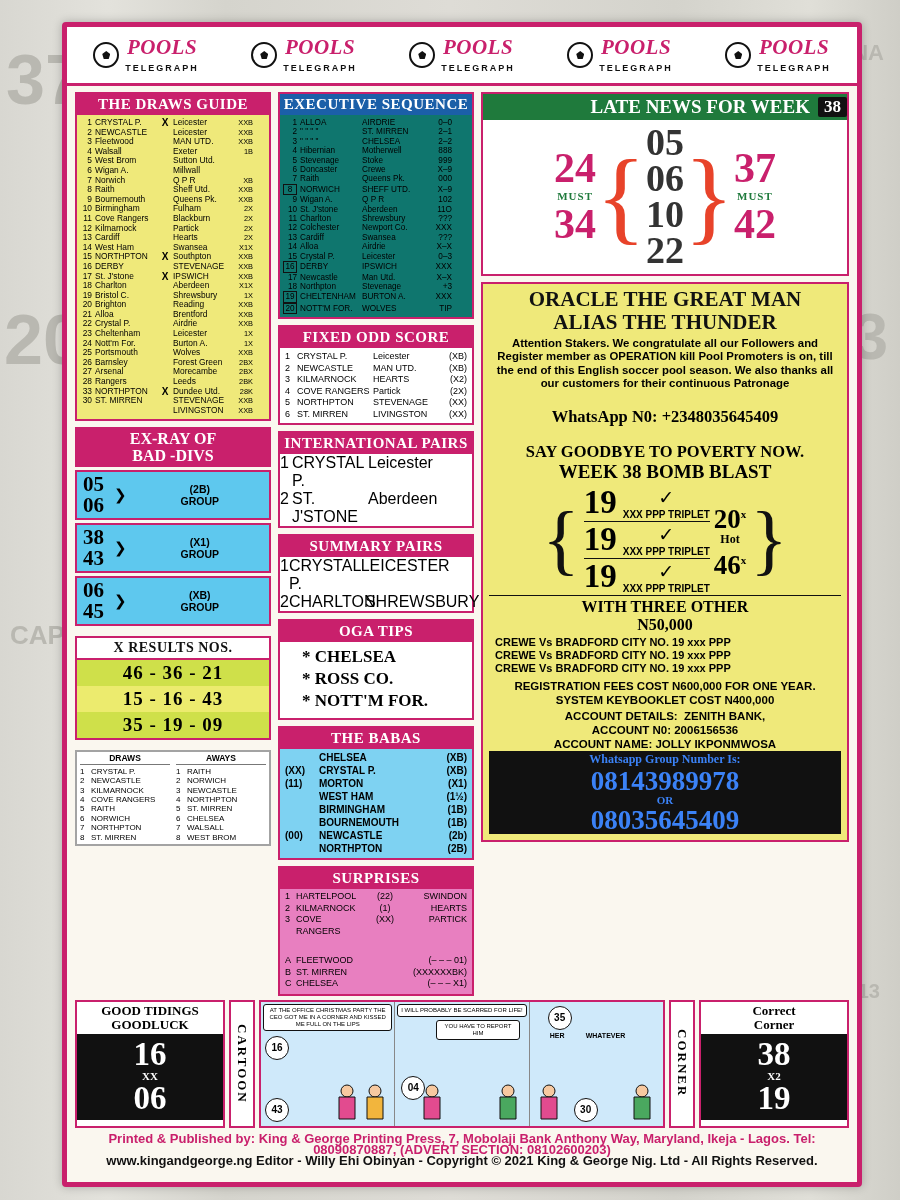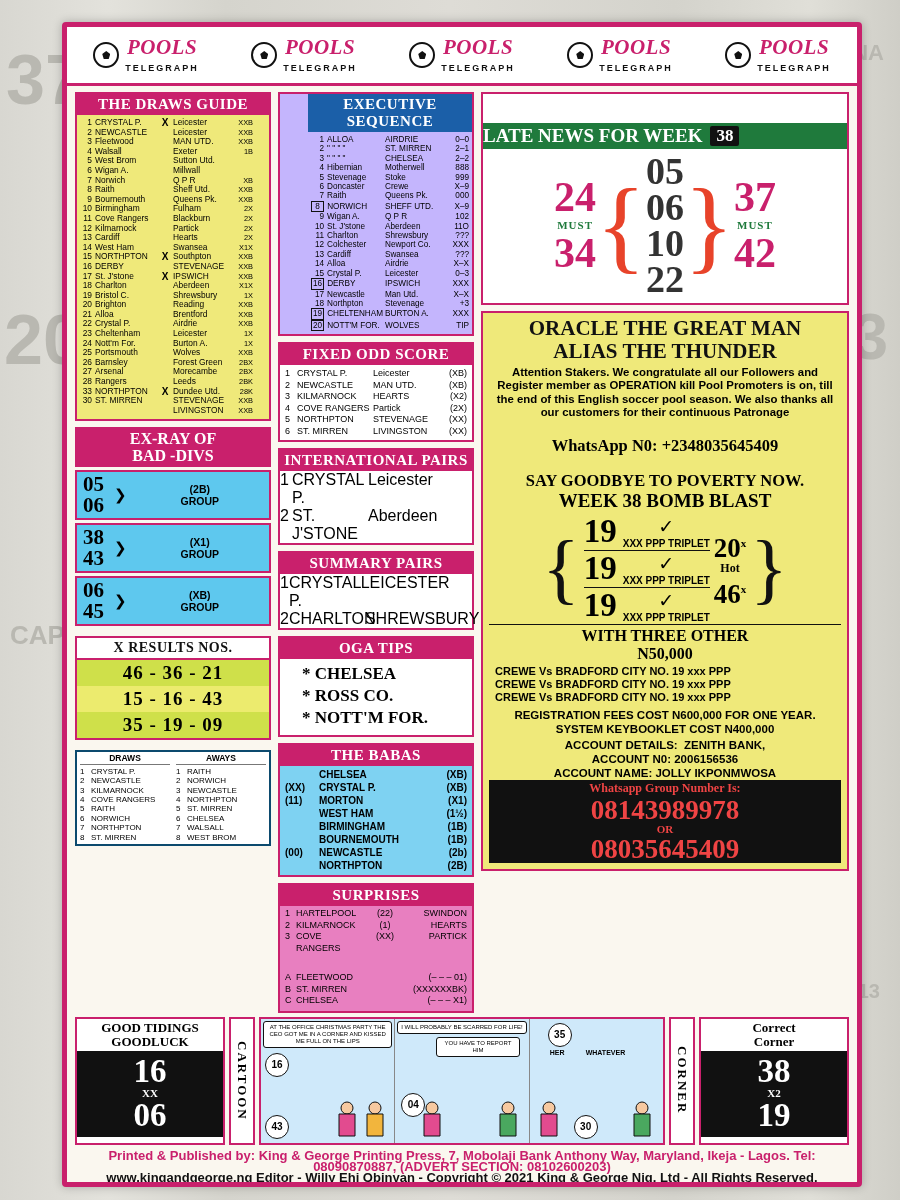--- a/index.html
+++ b/index.html
@@ -53,27 +53,27 @@
   .exnums{font-family:"Liberation Serif",serif;font-weight:bold;font-size:21px;line-height:21px;padding:2px 6px;}
   .exarrow{font-size:15px;padding:0 4px;}
   .exgrp{font-size:10.5px;font-weight:bold;line-height:12px;text-align:center;flex:1;}
   
   .xres{margin-top:4px;border:2px solid #c9206c;background:#fff;}
   .xres .hd{font-size:14px;background:#fff;color:#111;border-bottom:2px solid #c9206c;}
   .xres .rows{background:#cfe04a;}
   .xrow{font-family:"Liberation Serif",serif;font-weight:bold;font-size:19px;text-align:center;padding:2px 0;letter-spacing:1px;}
   .xrow.alt{background:#eceb6e;}
   
-  .daw{display:flex;margin-top:4px;border:2px solid #0c4a6e;background:#fff;}
+  .daw{display:flex;margin-top:4px;border:2px solid #a3a3a3;background:#fff;}
   .daw>div{flex:1;padding:2px 3px;font-size:8px;line-height:9.4px;}
   .daw .cap{text-align:center;font-weight:bold;font-size:8.5px;border-bottom:1px solid #777;margin-bottom:2px;}
   .daw .l{display:flex;}
   .daw .l i{font-style:normal;width:11px;}
   
-  .exec{background:#c4b5fd;padding-left:28px;}
+  .exec{background:#0f766e;}
   .exec .lines{font-size:8.2px;line-height:9.4px;padding:3px 3px;}
   .eline{display:flex;align-items:center;}
   .eline .n{width:14px;text-align:right;padding-right:3px;}
   .eline .h{width:62px;}
   .eline .a{width:62px;}
   .eline .s{width:28px;text-align:right;}
   .eline.sel .n{border:1px solid #111;width:12px;text-align:center;padding:0;margin-right:3px;}
   
   .fos{background:#fff;}
   .fos .lines{font-size:9px;line-height:11.5px;padding:3px 5px;}
@@ -93,22 +93,22 @@
   .bline .c{width:34px;text-align:right;}
   
   .sur{background:#e87fc0;}
   .sline{display:flex;font-size:9px;line-height:11.5px;padding:0 5px;}
   .sline .n{width:11px;}
   .sline .h{width:72px;}
   .sline .m{width:34px;text-align:center;}
   .sline .a{flex:1;text-align:right;}
   
   .late{border:2px solid #c9206c;background:#fff;}
-  .late-hd{background:#1f7a3c;color:#fff;display:flex;align-items:center;justify-content:flex-start;gap:8px;
-     font-family:"Liberation Serif",serif;font-weight:bold;font-size:19px;padding:2px 0;margin-top:29px;}
+  .late-hd{background:#1f7a3c;color:#fff;display:flex;align-items:center;justify-content:flex-end;gap:8px;
+     font-family:"Liberation Serif",serif;font-weight:bold;font-size:19px;padding:2px 0;}
   .wk{background:#111;color:#fff;padding:0 6px;border-radius:2px;font-size:17px;}
   .late-body{display:flex;align-items:center;justify-content:center;padding:4px 2px 6px 2px;}
   .must{text-align:center;font-family:"Liberation Serif",serif;font-weight:bold;}
   .must .v{font-size:42px;line-height:44px;color:#c9206c;}
   .must .m{font-size:11px;color:#1f7a3c;letter-spacing:1px;}
   .brace{font-size:104px;color:#e8432a;font-family:"Liberation Serif",serif;line-height:92px;}
   .centnums{font-family:"Liberation Serif",serif;font-weight:bold;font-size:38px;line-height:36px;color:#333;text-align:center;}
   
   .oracle{border:2px solid #c9206c;background:#efe97a;padding:4px 6px 6px 6px;text-align:center;}
   .o-t{font-family:"Liberation Serif",serif;font-weight:bold;font-size:21px;line-height:23px;color:#111;}
@@ -123,21 +123,21 @@
   .t19{font-family:"Liberation Serif",serif;font-weight:bold;font-size:33px;line-height:33px;}
   .tck{font-size:19px;}
   .tppp{font-size:10px;font-weight:bold;}
   .rcol{display:flex;flex-direction:column;align-items:center;font-family:"Liberation Serif",serif;font-weight:bold;}
   .r20{font-size:27px;line-height:26px;}
   .rhot{font-size:12px;}
   .r46{font-size:27px;line-height:26px;}
   .with3{font-family:"Liberation Serif",serif;font-weight:bold;font-size:16px;line-height:18px;text-align:center;border-top:1px solid #111;padding-top:2px;}
   .crewe{font-size:11px;font-weight:bold;line-height:13px;text-align:left;padding-left:6px;}
   .fees{font-size:11.5px;font-weight:bold;line-height:14px;text-align:center;}
-  .acct{background:#111;color:#ef4444;text-align:center;font-family:"Liberation Serif",serif;font-weight:bold;}
+  .acct{background:#111;color:#3b82f6;text-align:center;font-family:"Liberation Serif",serif;font-weight:bold;}
   .acct .l1{font-size:12px;padding-top:1px;}
   .acct .n{font-size:27px;line-height:28px;}
   .acct .or{font-size:11px;line-height:11px;}
   
   .strip{display:flex;gap:4px;padding:4px 8px 0 8px;height:128px;}
   .gt{width:146px;border:2px solid #c9206c;background:#fff;text-align:center;}
   .gt .t{font-family:"Liberation Serif",serif;font-weight:bold;font-size:13px;line-height:14px;padding:2px 0;}
   .gt .blk{background:#111;color:#fff;font-family:"Liberation Serif",serif;font-weight:bold;font-size:33px;line-height:34px;padding:3px 0 5px 0;}
   .gt .blk .xx{font-size:11px;display:block;line-height:10px;}
   .vside{width:22px;border:2px solid #c9206c;background:#fff;display:flex;align-items:center;justify-content:center;}

